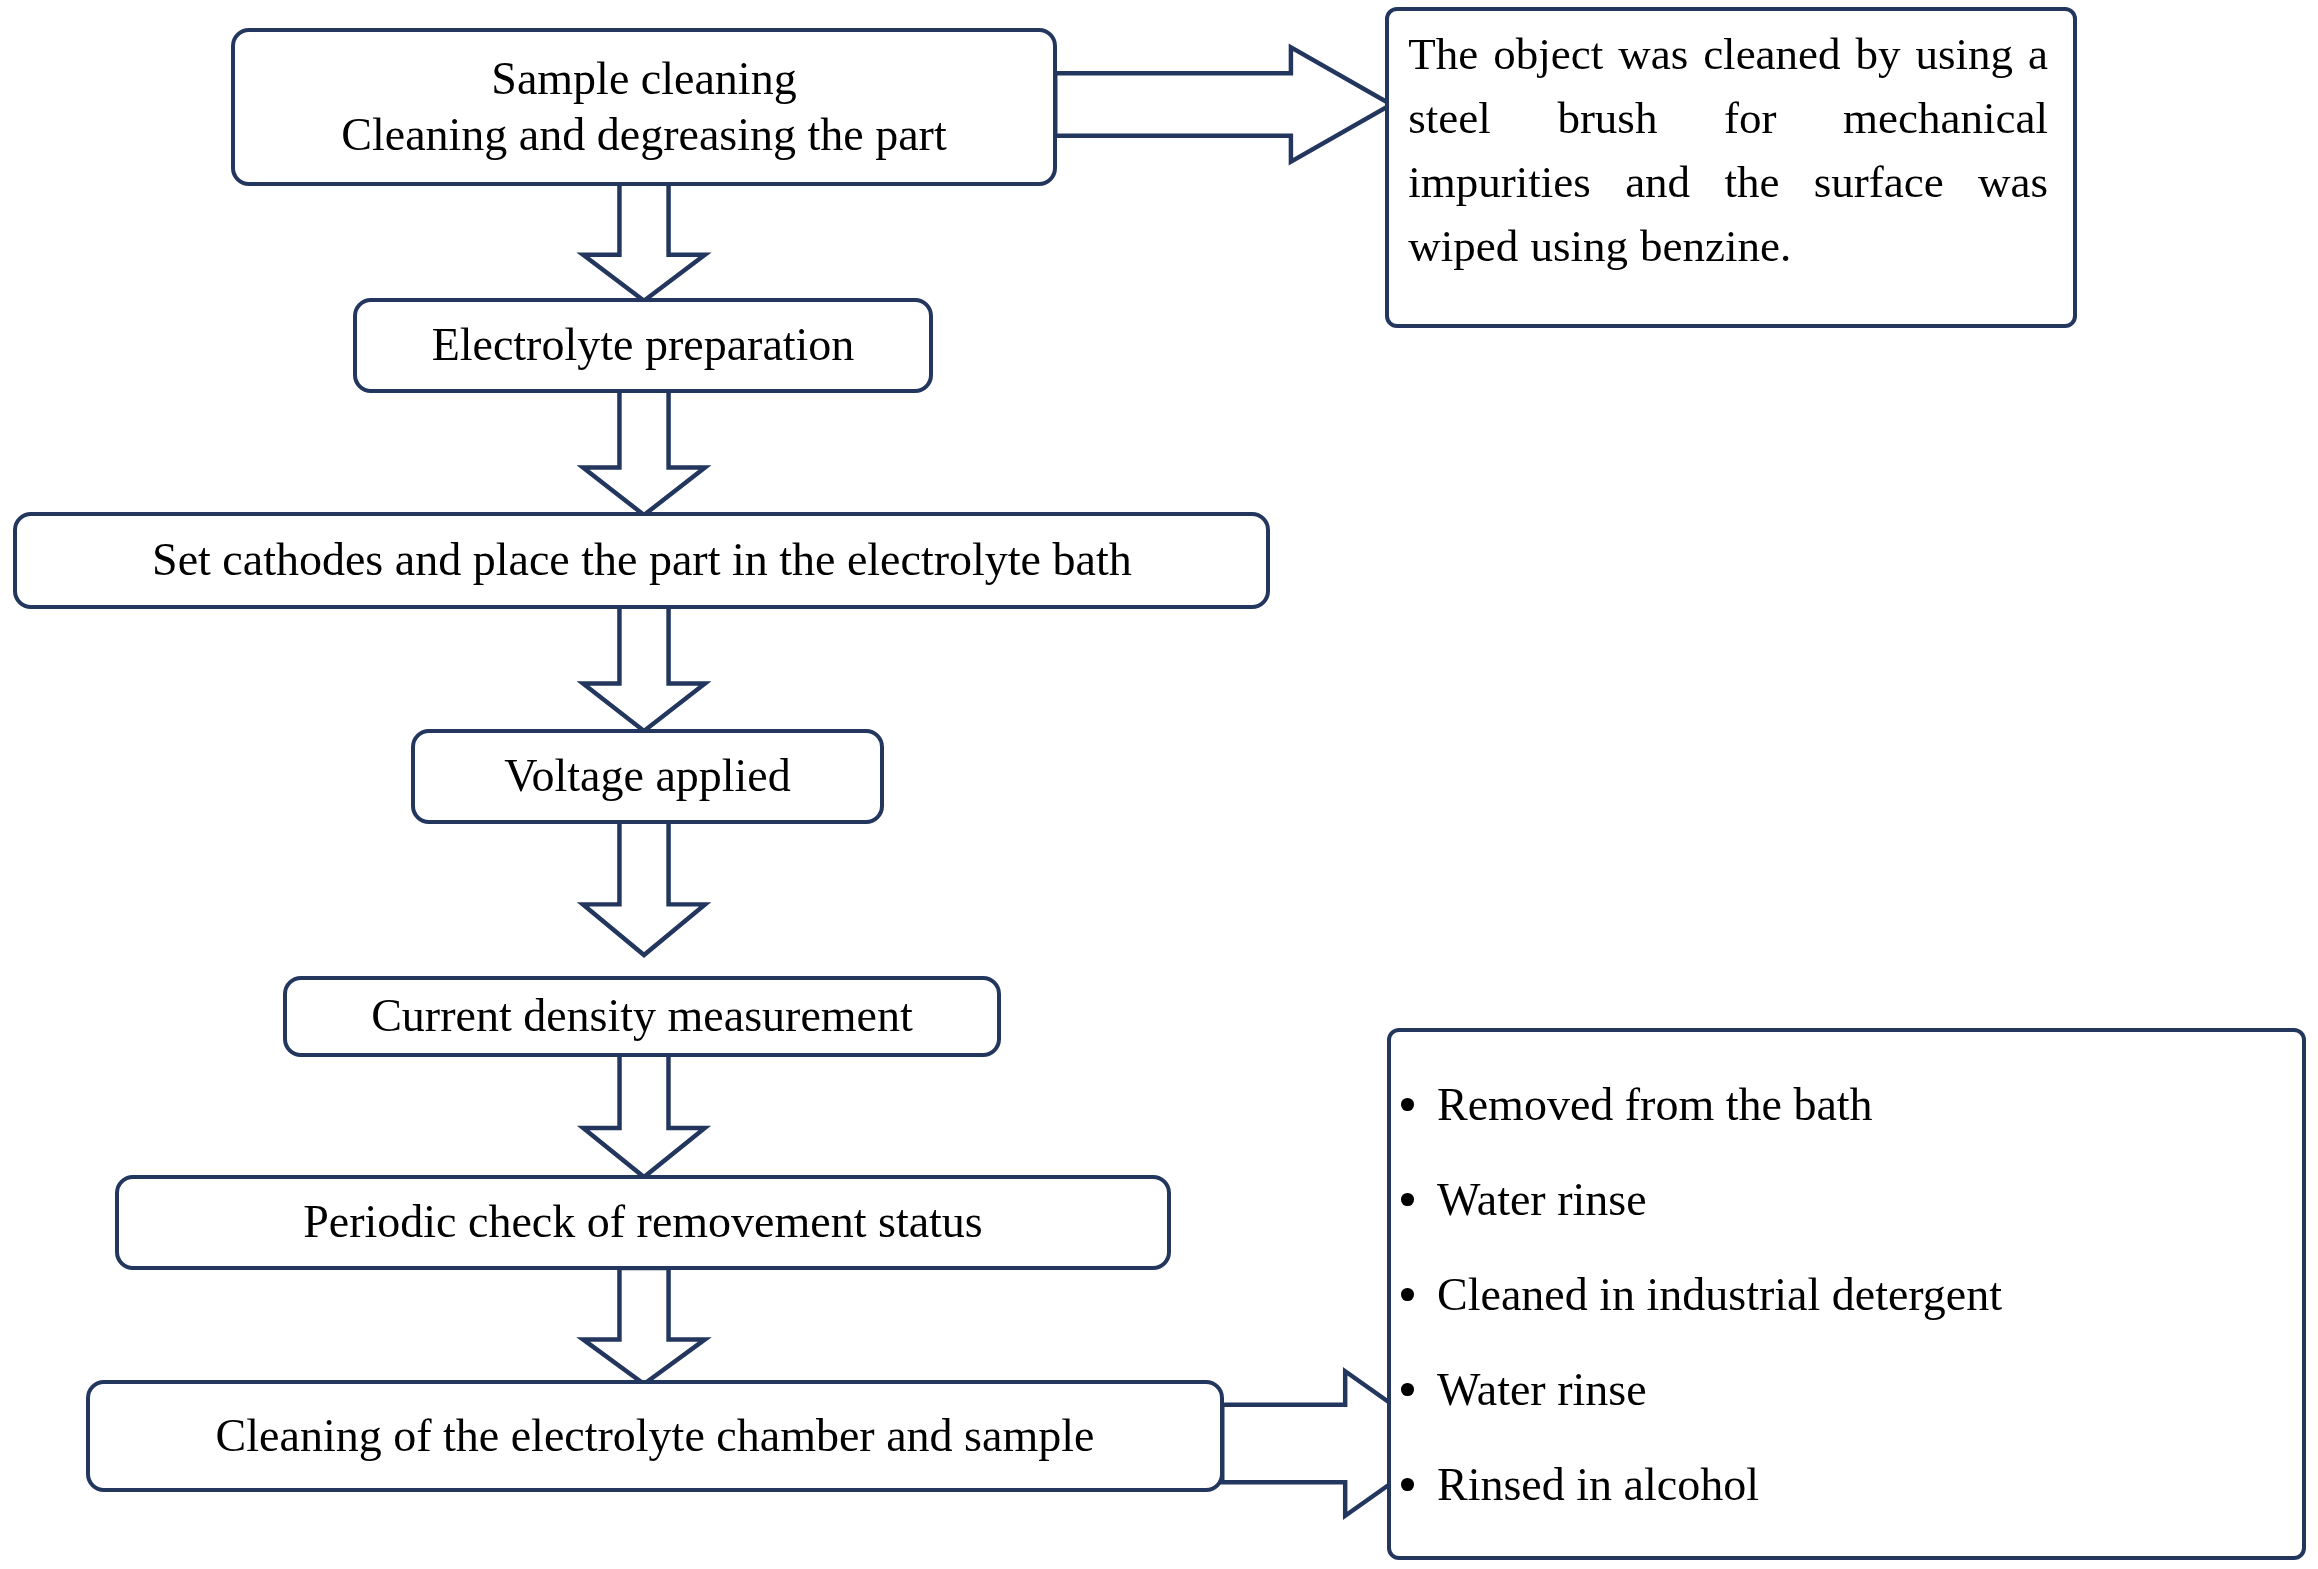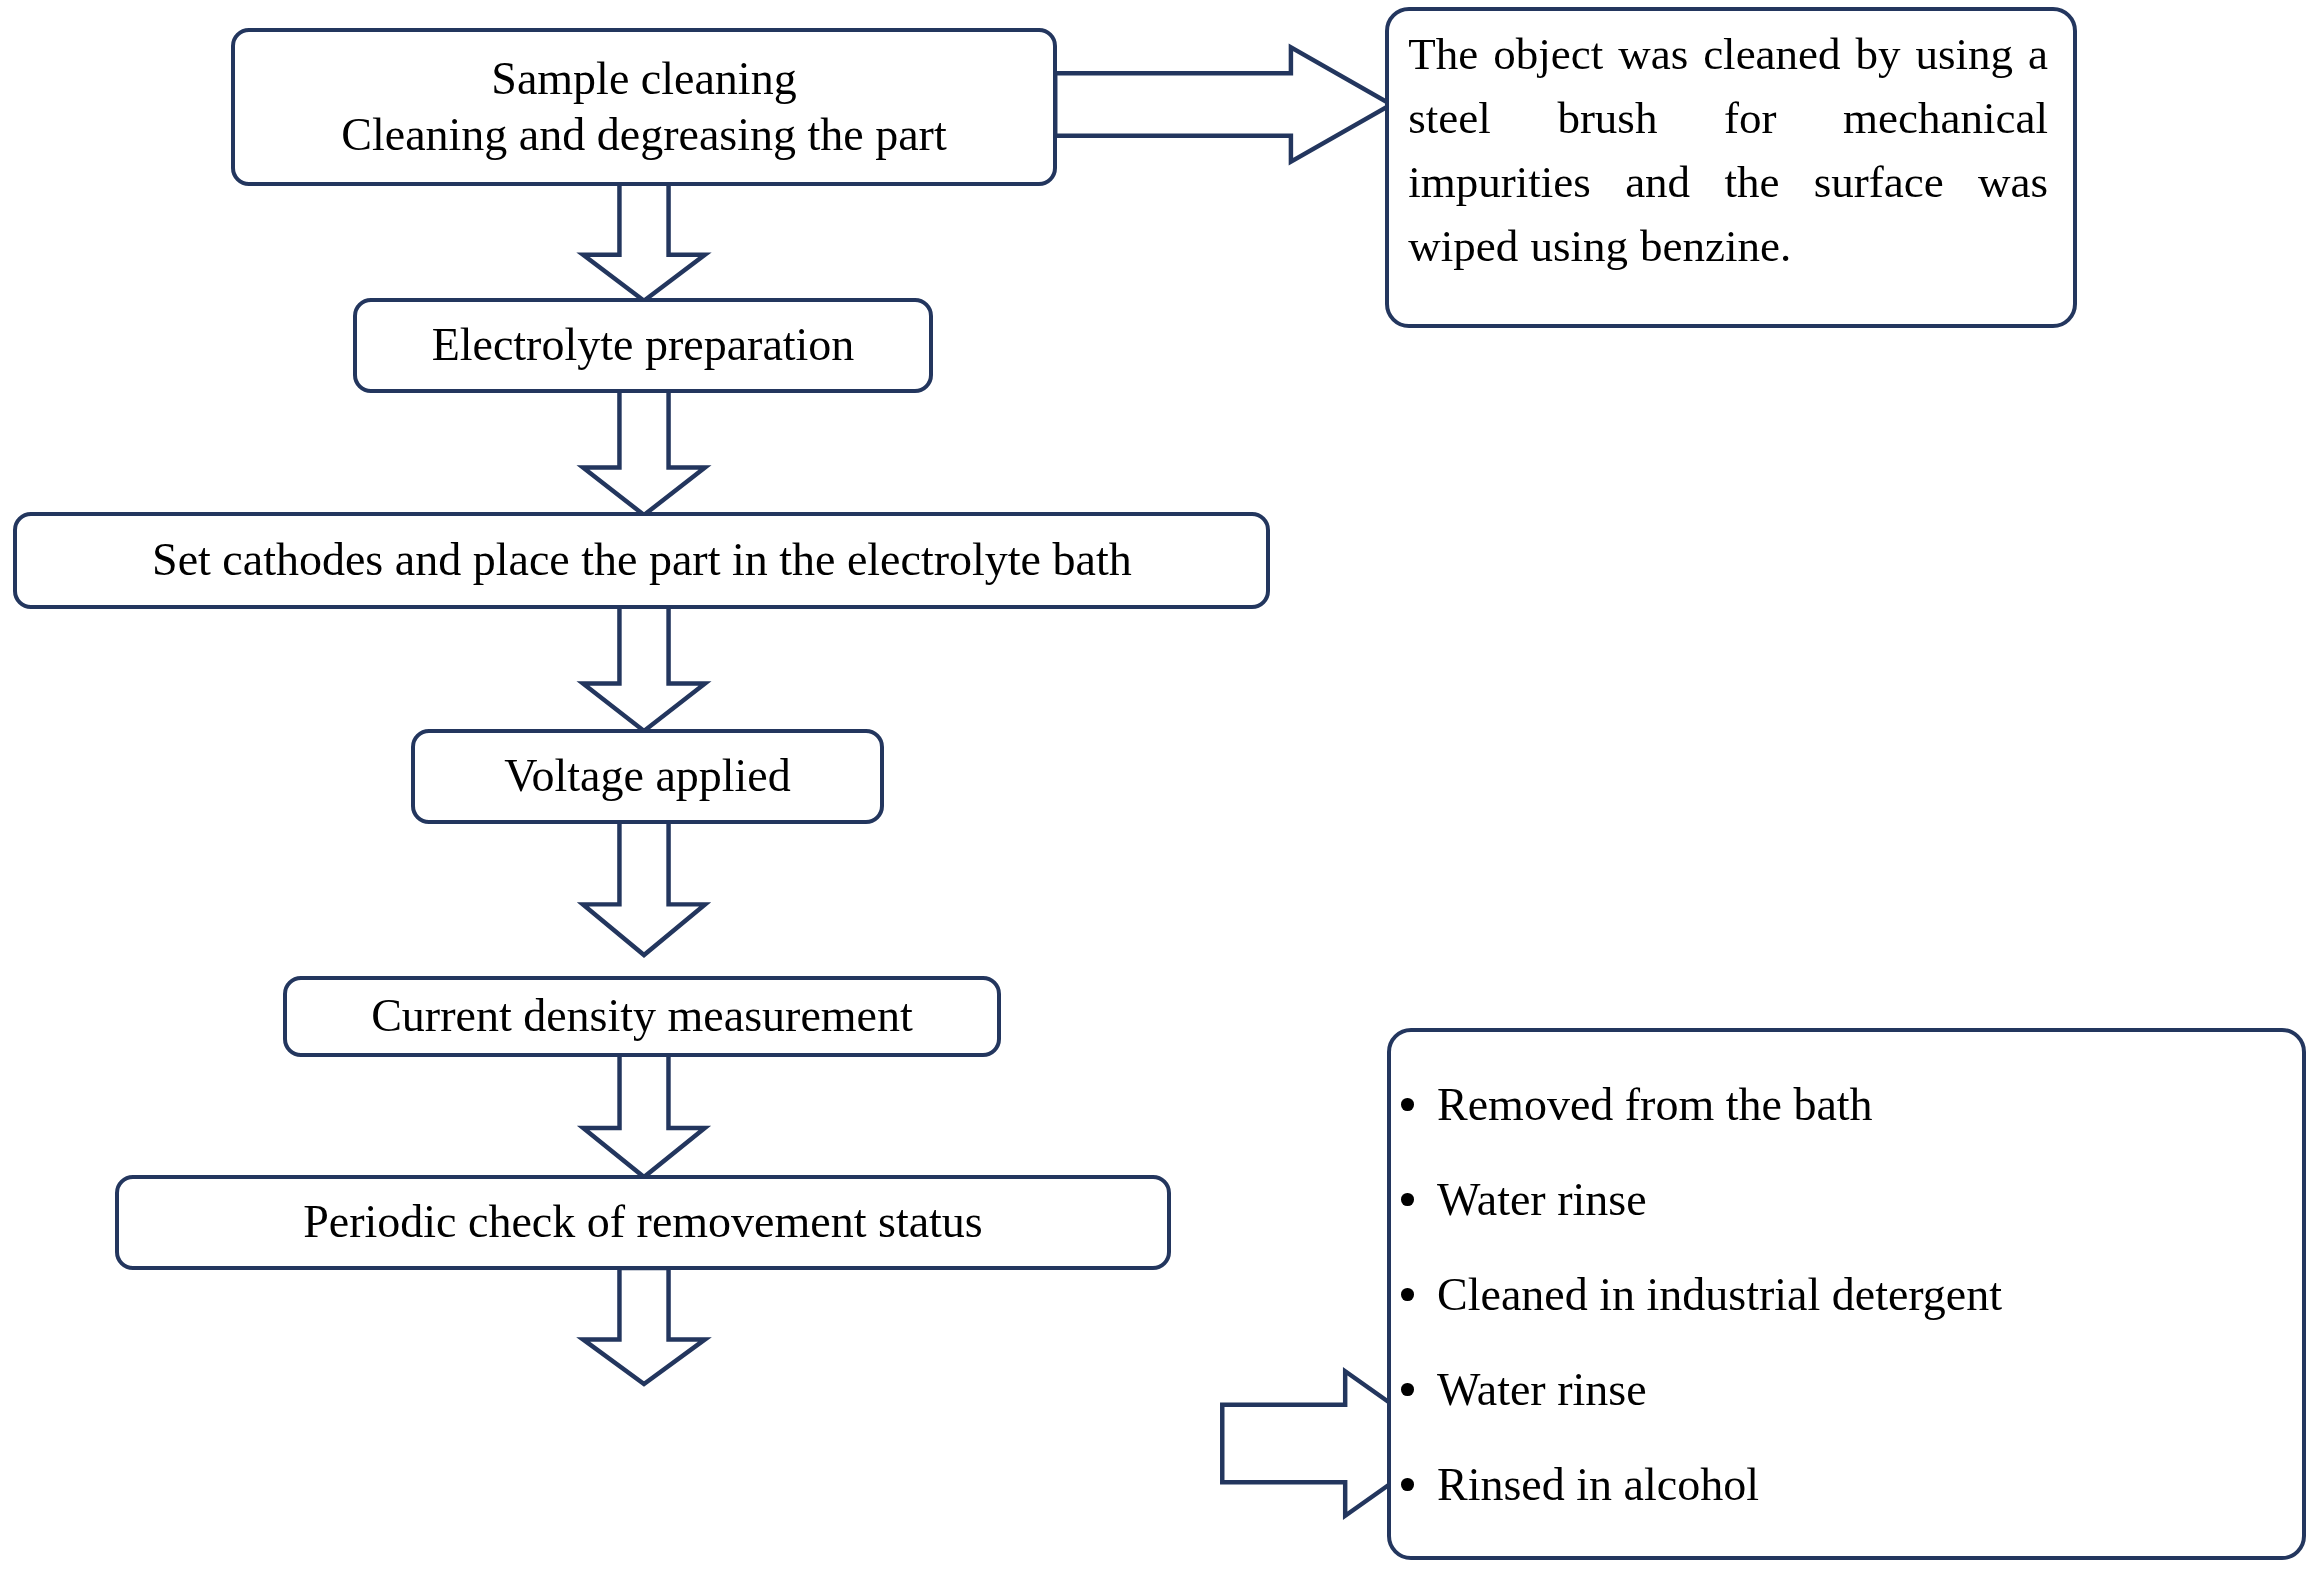--- a/index.html
+++ b/index.html
@@ -37,21 +37,21 @@
   .node .line {
     display: block;
     white-space: nowrap;
   }
   
   .callout {
     position: absolute;
     box-sizing: border-box;
     background: #ffffff;
     border: 4.5px solid #23365E;
-    border-radius: 24px;
+    border-radius: 12px;
     z-index: 3;
   }
   .callout-text {
     text-align: justify;
     text-align-last: left;
     -moz-text-align-last: left;
     word-spacing: 0.02em;
   }
   .bullets {
     list-style: none;
@@ -159,20 +159,23 @@
   <div class="node" style="left:115px; top:1175px; width:1056px; height:95px; font-size:46px;justify-content:center;">
     <span class="line">Periodic check of removement status</span>
   </div>
 
   <div class="connector" style="left:580px; top:1268px; width:128px; height:119px;">
     <svg width="128" height="119" viewBox="0 0 172 160">
       <path class="arrow-shape" d="M 53 0 L 119 0 L 119 96 L 168 96 L 86 156 L 4 96 L 53 96 Z"></path>
     </svg>
   </div>
 
+  <div class="node" style="left:86px; top:1380px; width:1138px; height:112px; font-size:46px;">
+    <span class="line">Cleaning of the electrolyte chamber and sample</span>
+  </div>
 
   <div class="connector" style="left:1220px; top:1369px; width:231px; height:149px;">
     <svg width="231" height="149" viewBox="0 0 310 200">
       <path class="arrow-shape" d="M 3 48 L 168 48 L 168 3 L 305 100 L 168 197 L 168 152 L 3 152 Z"></path>
     </svg>
   </div>
 
   <div class="callout" style="left:1387px; top:1028px; width:919px; height:532px; display:flex; align-items:center;">
     <ul class="bullets" style="font-size:46px; width:100%; ">
       <li style="margin-bottom:42px;">

